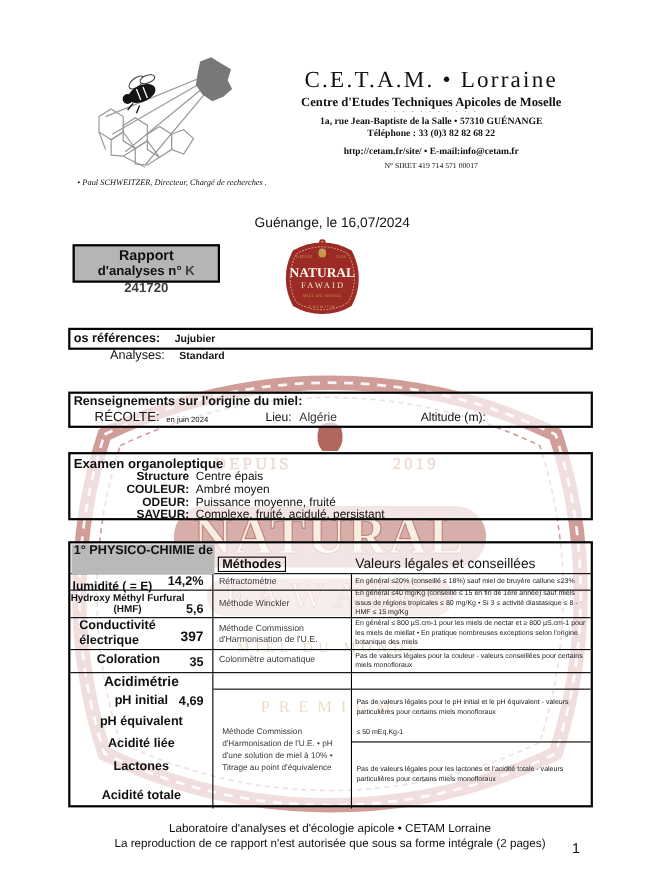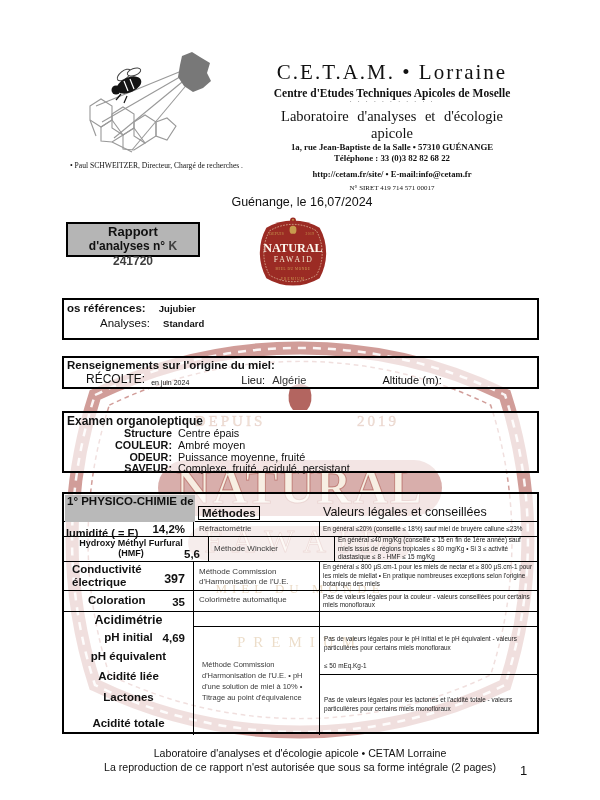--- a/index.html
+++ b/index.html
@@ -10,31 +10,31 @@
   
   .lh{left:258px;top:60px;width:268px;text-align:center;font-family:"Liberation Serif",serif;}
   .lh .org{font-size:21px;letter-spacing:2px;}
   .lh .sub{font-size:11.5px;font-weight:bold;margin-top:2px;}
   .lh .dots{font-size:7px;letter-spacing:2px;color:#555;line-height:6px;}
   .lh .lab{font-size:14.5px;word-spacing:5px;margin-top:3px;}
   .lh .adr,.lh .tel{font-size:8.8px;font-weight:bold;line-height:11px;}
   .lh .web{font-size:8.6px;font-weight:bold;margin-top:5px;}
   .lh .siret{font-size:7px;margin-top:5px;}
   .caption{left:64px;top:161px;width:185px;font-family:"Liberation Serif",serif;
-           font-size:7.6px;text-align:center;}
+           font-style:italic;font-size:7.6px;text-align:center;}
   
   .date{left:182px;top:195px;width:240px;text-align:center;font-size:12.5px;}
   .repbox{left:66px;top:222px;width:130px;height:31px;background:#b5b5b5;border:2px solid #000;
           text-align:center;font-weight:bold;line-height:15px;}
   .repbox .l1{font-size:13px;}
   .repbox .l2{font-size:12px;}
   .repbox .num{color:#3f3f3f;}
   
   .box{border:2.5px solid #000;background:rgba(255,255,255,0.68);box-sizing:border-box;}
-  .refbox{left:62px;top:298px;width:477px;height:42px;}
+  .refbox{left:62px;top:298px;width:477px;height:20px;}
   .refbox .r1{padding:2px 0 0 3px;font-size:11.5px;font-weight:bold;}
   .refbox .v{font-size:9.5px;margin-left:10px;}
   .refbox .r2{padding-left:36px;font-size:11.5px;}
   .orgbox{left:62px;top:356px;width:477px;height:33px;}
   .orgbox .t{padding:1px 0 0 3px;font-size:11.5px;font-weight:bold;}
   .orgbox .row{display:flex;align-items:flex-end;padding-left:22px;margin-top:1px;}
   .orgbox .rec{font-size:12px;}
   .orgbox .recv{font-size:7px;margin-left:6px;}
   .orgbox .lieu{font-size:11px;margin-left:52px;}
   .orgbox .lieuv{font-size:11px;color:#333;margin-left:7px;}
@@ -54,21 +54,21 @@
            font-size:11.5px;font-weight:bold;padding:0 3px;}
   .pt-vlab{position:absolute;left:259px;bottom:2px;font-size:12.5px;font-weight:normal;}
   .ptrow{display:flex;border-bottom:1px solid #000;box-sizing:border-box;}
   .c1{width:130px;border-right:1px solid #000;position:relative;box-sizing:border-box;}
   .c2{width:126px;border-right:1px solid #000;box-sizing:border-box;
       font-size:8px;color:#3a3a3a;padding:2px 0 0 5px;line-height:9.5px;}
   .c3{flex:1;font-size:6.4px;color:#222;line-height:1.32;padding:1px 3px;
       display:flex;flex-direction:column;justify-content:center;box-sizing:border-box;}
   .p11{font-size:11px;font-weight:bold;text-align:center;}
   .vright{position:absolute;right:8px;bottom:1px;font-weight:bold;font-size:11.5px;}
-  .r1{height:15px;} .r2{height:25px;padding-left:15px;} .r3{height:29px;} .r4{height:21px;}
+  .r1{height:15px;} .r2{height:25px;} .r3{height:29px;} .r4{height:21px;}
   .r1 .c1{white-space:nowrap;padding:1px 0 0 2px;}
   .r2 .c1 .pname{font-size:9px;font-weight:bold;text-align:center;width:104px;line-height:10px;padding-top:1px;}
   .r3 .c1 .pname{font-size:11.5px;font-weight:bold;width:92px;padding:1px 0 0 8px;line-height:13px;}
   .r4 .c1 .pname{font-size:11.5px;font-weight:bold;padding:3px 0 0 24px;}
   .acid{display:flex;height:123px;}
   .acol1{width:130px;border-right:1px solid #000;box-sizing:border-box;text-align:center;}
   .acol2{width:126px;border-right:1px solid #000;box-sizing:border-box;display:flex;flex-direction:column;}
   .acol3{flex:1;display:flex;flex-direction:column;}
   .acell-empty{height:15px;border-bottom:1px solid #000;box-sizing:border-box;}
   .atitle{font-size:12.5px;font-weight:bold;height:15px;padding-top:1px;}
@@ -135,21 +135,20 @@
       <line x1="55" y1="46" x2="50" y2="52" stroke="#141414" stroke-width="1.2"></line>
       <line x1="61" y1="48" x2="58" y2="55" stroke="#141414" stroke-width="1.2"></line>
     </g>
   </svg>
   <div class="abs caption z2">• Paul SCHWEITZER, Directeur, Chargé de recherches .</div>
 
   <div class="abs lh z2">
     <div class="org">C.E.T.A.M.  •  Lorraine</div>
     <div class="sub">Centre d'Etudes Techniques Apicoles de Moselle</div>
     <div class="dots">· · · · · · · · · · ·</div>
-    <div class="lab">Laboratoire  d'analyses  et  d'écologie  apicole</div>
     <div class="adr">1a, rue Jean-Baptiste de la Salle • 57310 GUÉNANGE</div>
     <div class="tel">Téléphone : 33 (0)3 82 82 68 22</div>
     <div class="web">http://cetam.fr/site/ • E-mail:info@cetam.fr</div>
     <div class="siret">N°  SIRET 419 714 571 00017</div>
   </div>
 
   <div class="abs date z2">Guénange, le 16,07/2024</div>
   <div class="abs repbox z2">
     <div class="l1">Rapport</div>
     <div class="l2"><span>d'analyses n°</span>

